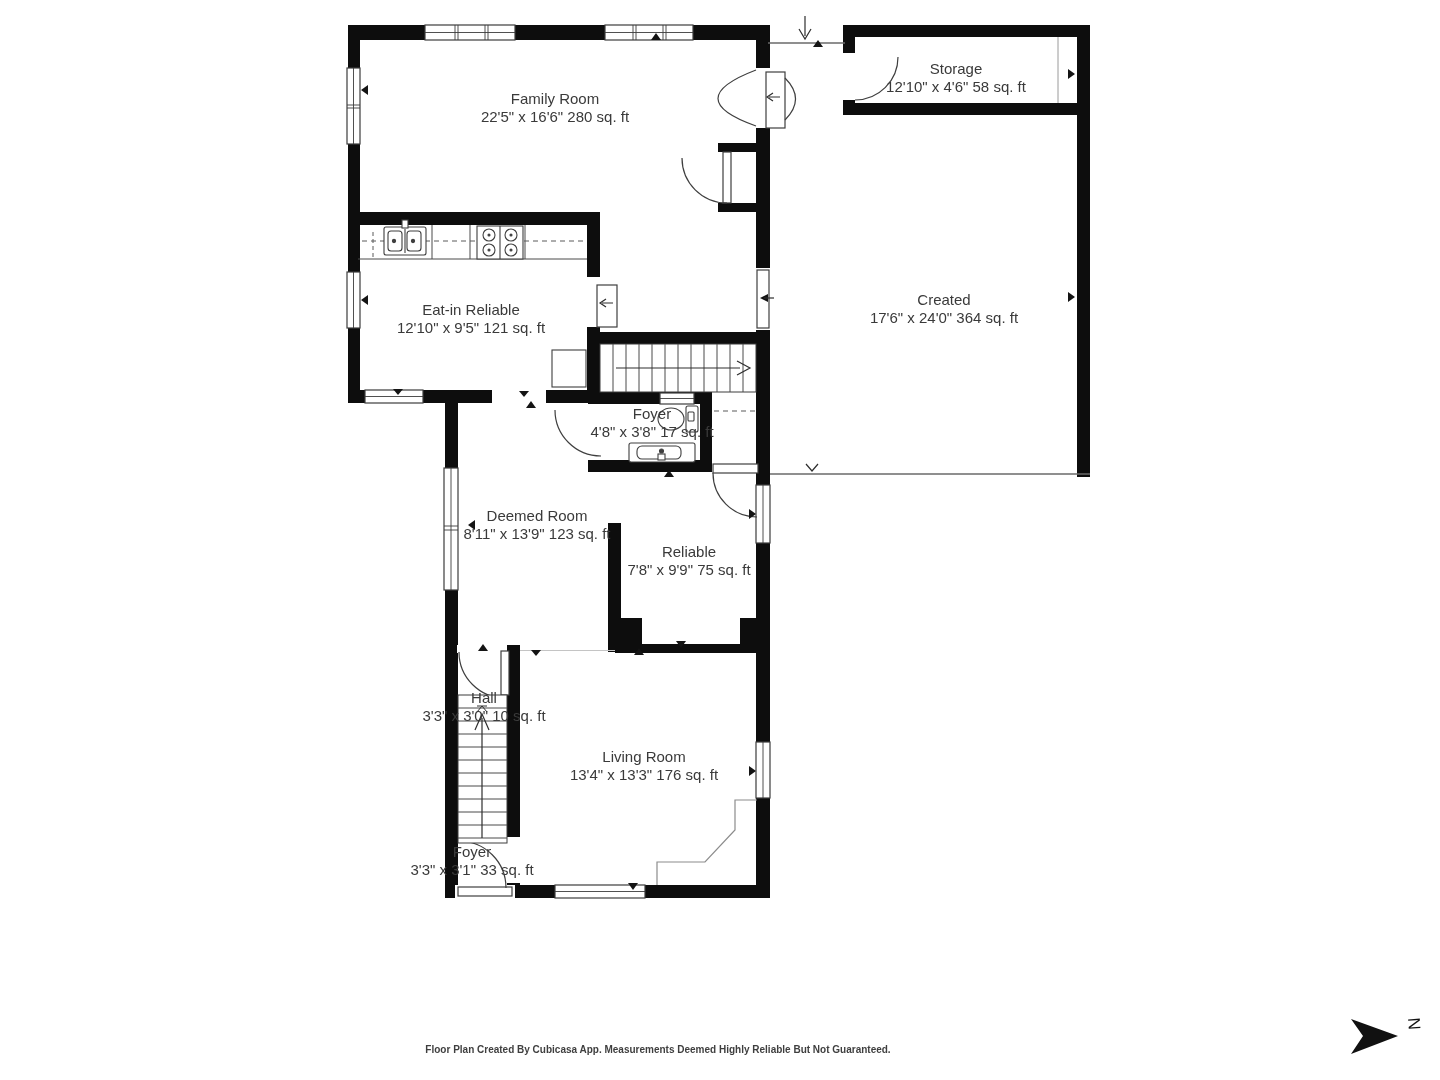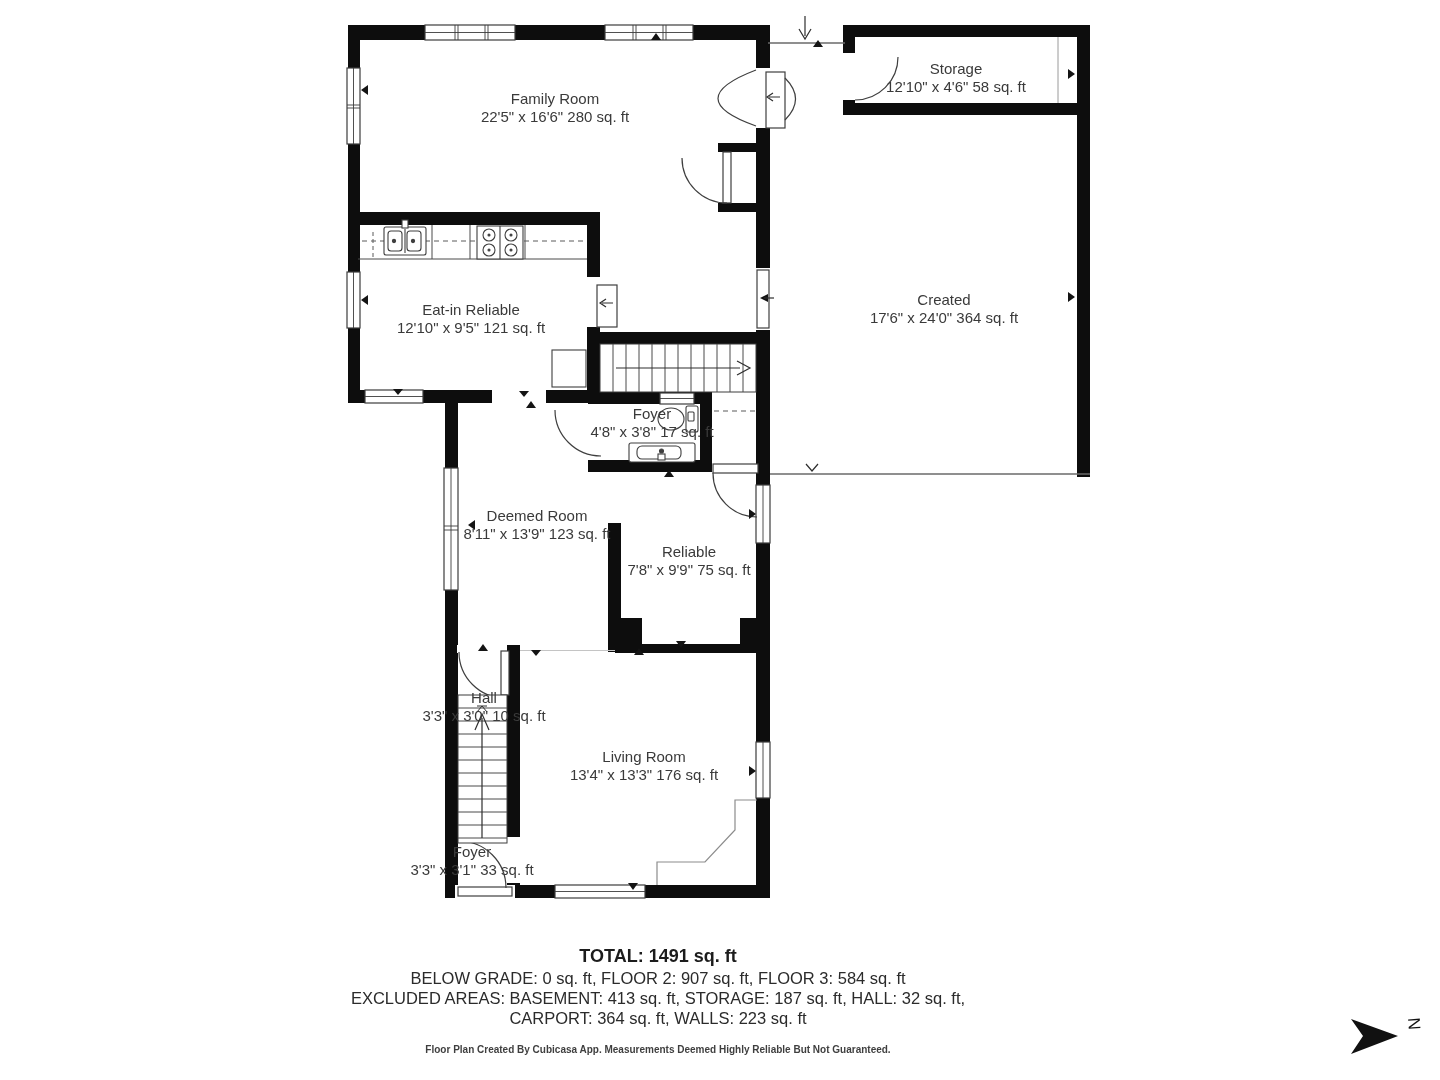--- a/index.html
+++ b/index.html
@@ -257,22 +257,16 @@
   </div>
   <div class="room-label" style="left:644px;top:748px">
     <span>Living Room</span>
     <span>13'4" x 13'3" 176 sq. ft</span>
   </div>
   <div class="room-label" style="left:472px;top:843px">
     <span>Foyer</span>
     <span>3'3" x 3'1" 33 sq. ft</span>
   </div>
 
-  <div class="summary">
-    <div class="total">TOTAL: 1491 sq. ft</div>
-    <div class="line">BELOW GRADE: 0 sq. ft, FLOOR 2: 907 sq. ft, FLOOR 3: 584 sq. ft</div>
-    <div class="line">EXCLUDED AREAS: BASEMENT: 413 sq. ft, STORAGE: 187 sq. ft, HALL: 32 sq. ft,</div>
-    <div class="line">CARPORT: 364 sq. ft, WALLS: 223 sq. ft</div>
-  </div>
 
   <div class="footer">Floor Plan Created By Cubicasa App. Measurements Deemed Highly Reliable But Not Guaranteed.</div>
 
 </div>
 
 </body></html>

